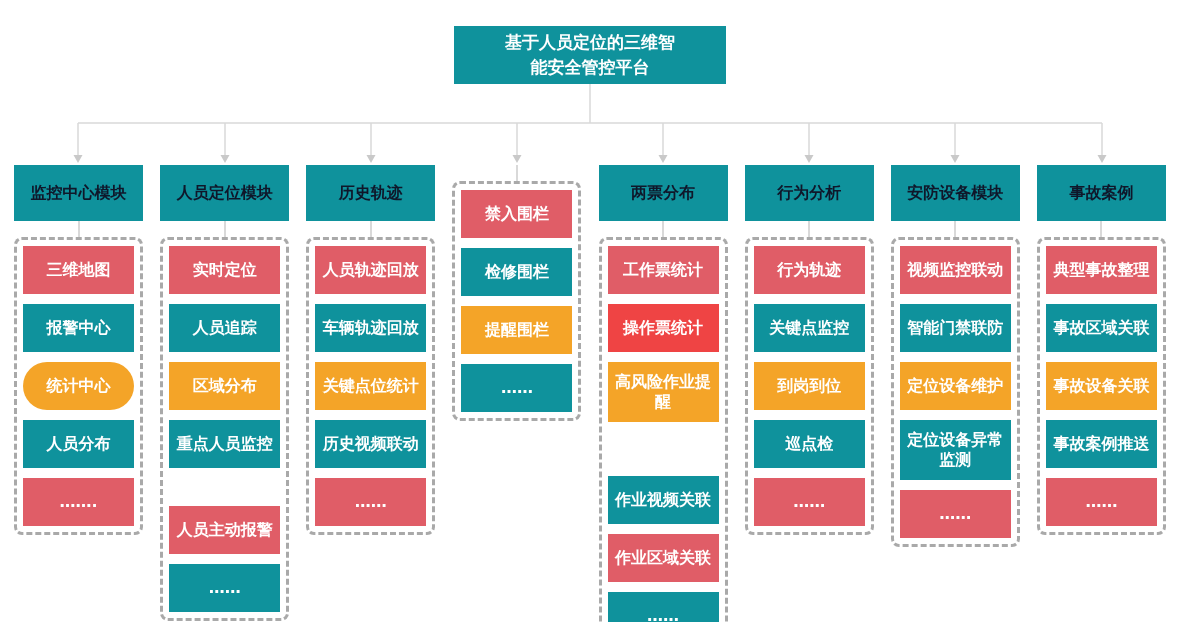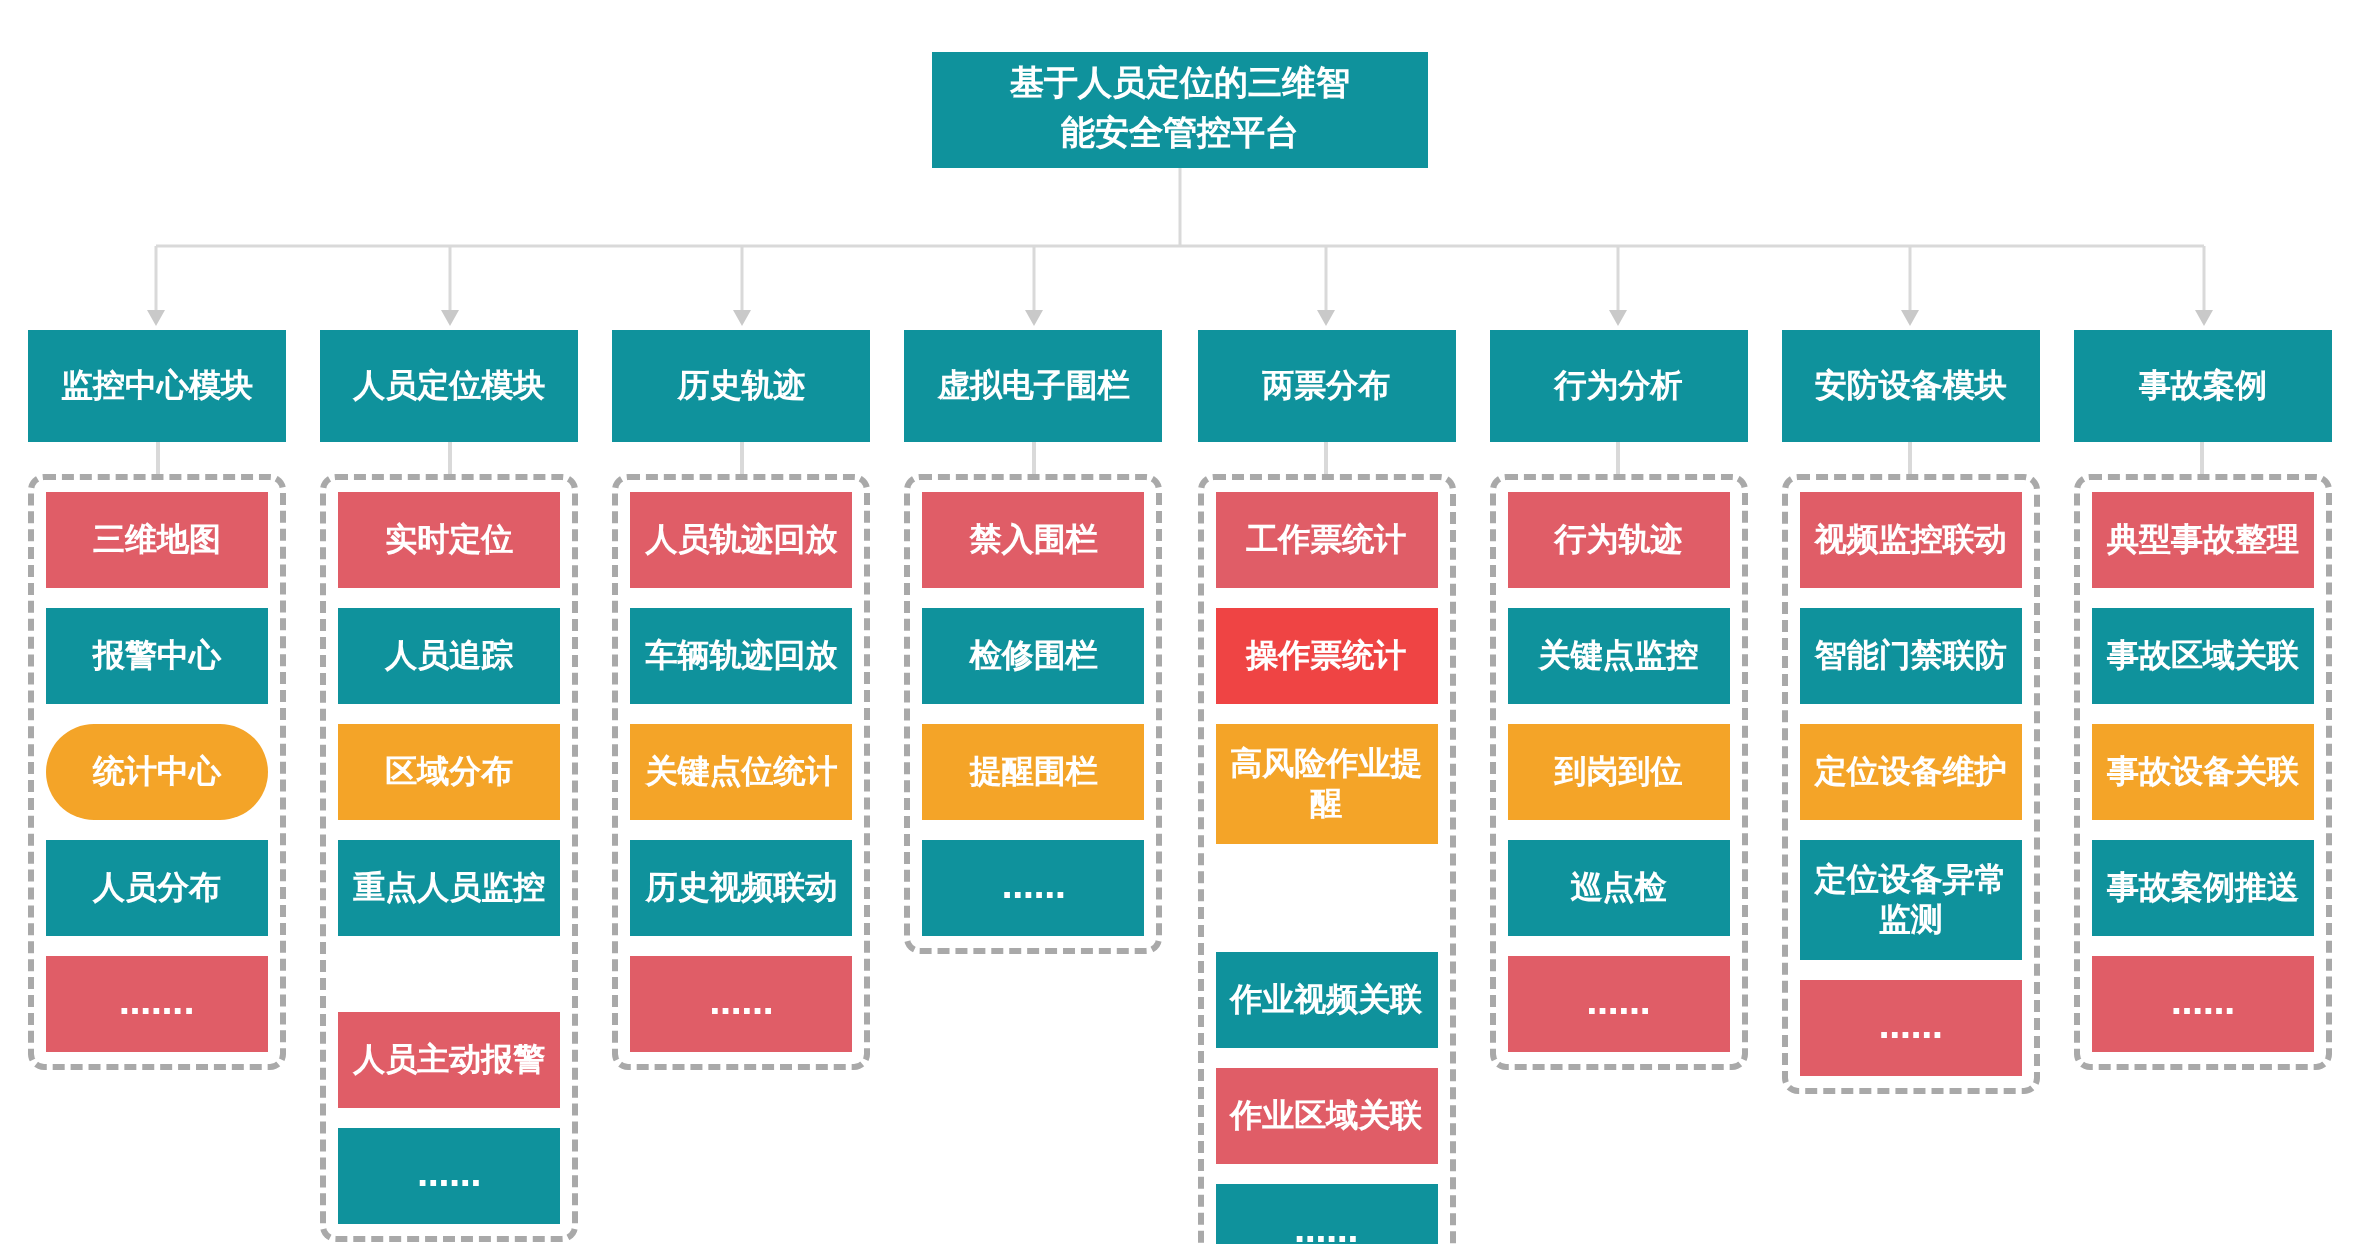--- a/index.html
+++ b/index.html
@@ -2,38 +2,38 @@
 <html style="--teal: #0f929c; --red: #e05d67; --orange: #f4a428; --connector: #d9d9d9; --panel_border: #a9a9a9; --box_text: #ffffff; --background: #ffffff;"><head>
 <meta charset="utf-8">
 <style>
   html,body{margin:0;padding:0;background:#fff;}
   .canvas{
     position:relative;width:1180px;height:622px;background:#fff;overflow:hidden;
     font-family:"DejaVu Sans","Liberation Sans",sans-serif;
   }
   .title{
     position:absolute;top:26px;left:50%;transform:translateX(-50%);
-    width:248px;height:58px;background:var(--teal,#0f929c);
+    width:272px;height:58px;background:var(--teal,#0f929c);
     display:flex;align-items:center;justify-content:center;
   }
   .title span{
     display:block;width:180px;text-align:center;color:#fff;
     font-weight:700;font-size:17px;line-height:1.45;
   }
   .connectors{position:absolute;left:0;top:0;pointer-events:none;}
   .connectors path{stroke:var(--connector,#d9d9d9);stroke-width:1.5;fill:none;}
   .connectors polygon{fill:#c9c9c9;}
   .cols{
     position:absolute;top:165px;left:0;right:0;
     display:flex;justify-content:space-between;align-items:flex-start;
     padding:0 14px;
   }
   .col{width:129px;display:flex;flex-direction:column;}
   .hdr{
-    height:56px;background:var(--teal,#0f929c);color:#ffffff;
+    height:56px;background:var(--teal,#0f929c);color:#0f172a;
     font-weight:700;font-size:16px;
     display:flex;align-items:center;justify-content:center;text-align:center;
     flex-shrink:0;
   }
   .stub{width:2px;height:16px;background:var(--connector,#d9d9d9);align-self:center;flex-shrink:0;}
   .panel{
     border:3px dashed var(--panel_border,#a9a9a9);border-radius:8px;
     padding:6px;display:flex;flex-direction:column;gap:10px;box-sizing:border-box;
   }
   .box{
@@ -100,21 +100,20 @@
       <div class="panel">
         <div class="box" style="background-color: rgb(224, 93, 103);">人员轨迹回放</div>
         <div class="box" style="background-color: rgb(15, 146, 156);">车辆轨迹回放</div>
         <div class="box" style="background-color: rgb(244, 164, 40);">关键点位统计</div>
         <div class="box" style="background-color: rgb(15, 146, 156);">历史视频联动</div>
         <div class="box" style="background-color: rgb(224, 93, 103);">……</div>
       </div>
     </div>
 
     <div class="col">
-      <div class="hdr">虚拟电子围栏</div>
       <div class="stub"></div>
       <div class="panel">
         <div class="box" style="background-color: rgb(224, 93, 103);">禁入围栏</div>
         <div class="box" style="background-color: rgb(15, 146, 156);">检修围栏</div>
         <div class="box" style="background-color: rgb(244, 164, 40);">提醒围栏</div>
         <div class="box" style="background-color: rgb(15, 146, 156);">……</div>
       </div>
     </div>
 
     <div class="col">

